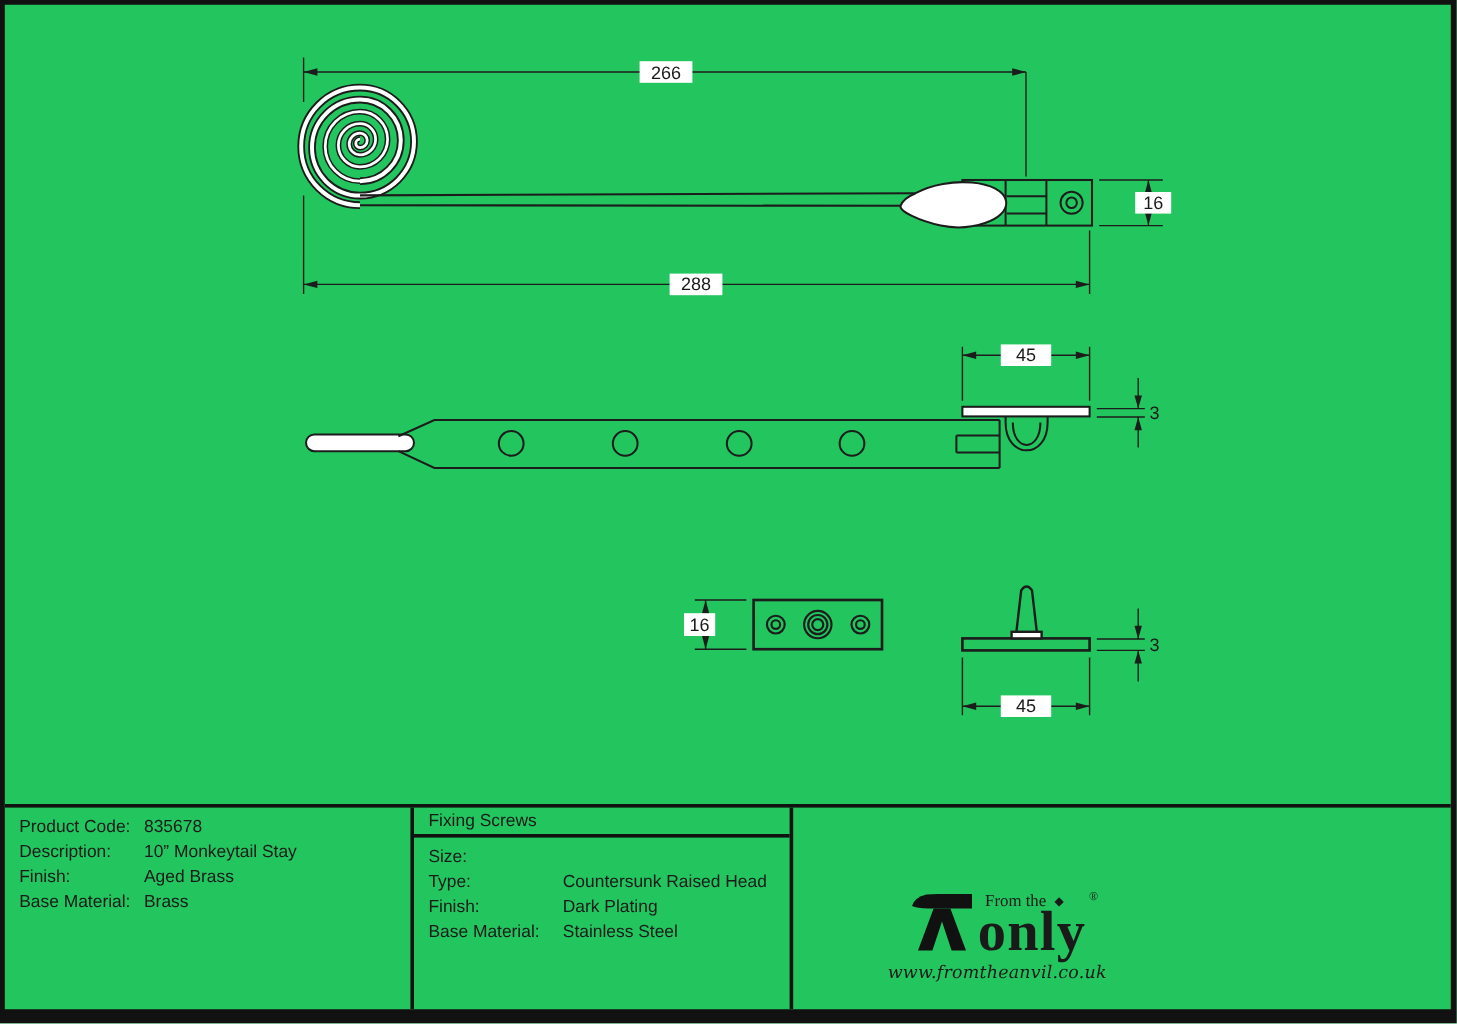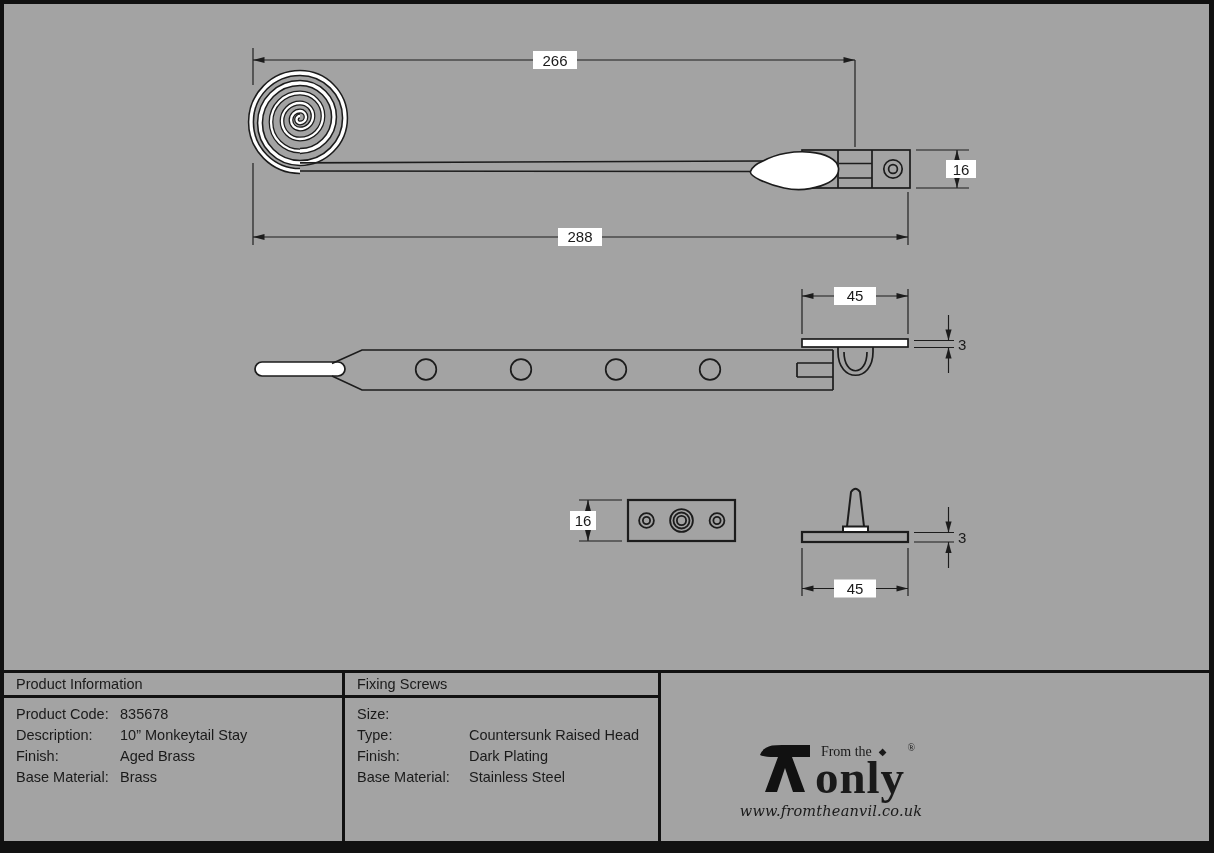--- a/index.html
+++ b/index.html
@@ -1,19 +1,19 @@
 <!DOCTYPE html>
 <html><head>
 <meta charset="utf-8">
 <style>
   html,body { margin:0; padding:0; background:#fff; }
   .page {
     position:relative; width:1214px; height:853px; box-sizing:border-box;
     border:4px solid #111; border-right-width:5px; border-bottom-width:12px;
-    background:#a3a3a3; color:#1a1a1a; overflow:hidden;
+    background:#22c55e; color:#1a1a1a; overflow:hidden;
     font-family:"Liberation Sans", sans-serif;
   }
   .drawing-area { position:absolute; left:0; top:0; width:1205px; height:666px; }
   .drawing-area svg { display:block; }
 
   .spec { position:absolute; left:0; top:666px; width:1205px; height:171px;
           border-top:3px solid #111; box-sizing:border-box; display:flex; flex-direction:column; }
   .note-row { flex:0 0 33px; border-bottom:3px solid #111; box-sizing:content-box;
               display:flex; align-items:center; padding-left:16px; font-size:14.5px; }
   .grid { flex:1 1 auto; display:grid; grid-template-columns:341px 316px 340px 1fr; }
@@ -147,21 +147,20 @@
         <rect x="834" y="579.5" width="42" height="18" fill="#ffffff"></rect>
         <text x="855" y="593.5" text-anchor="middle">45</text>
       </g>
     </svg>
   </div>
 
   <div class="spec">
     <div class="grid">
 
       <div class="col bordered">
-        <div class="col-hdr">Product Information</div>
         <div class="col-body">
           <div class="kv">
               <span class="k">Product Code:</span>
               <span class="v">835678</span>
             </div>
           <div class="kv">
               <span class="k">Description:</span>
               <span class="v">10” Monkeytail Stay</span>
             </div>
           <div class="kv">

